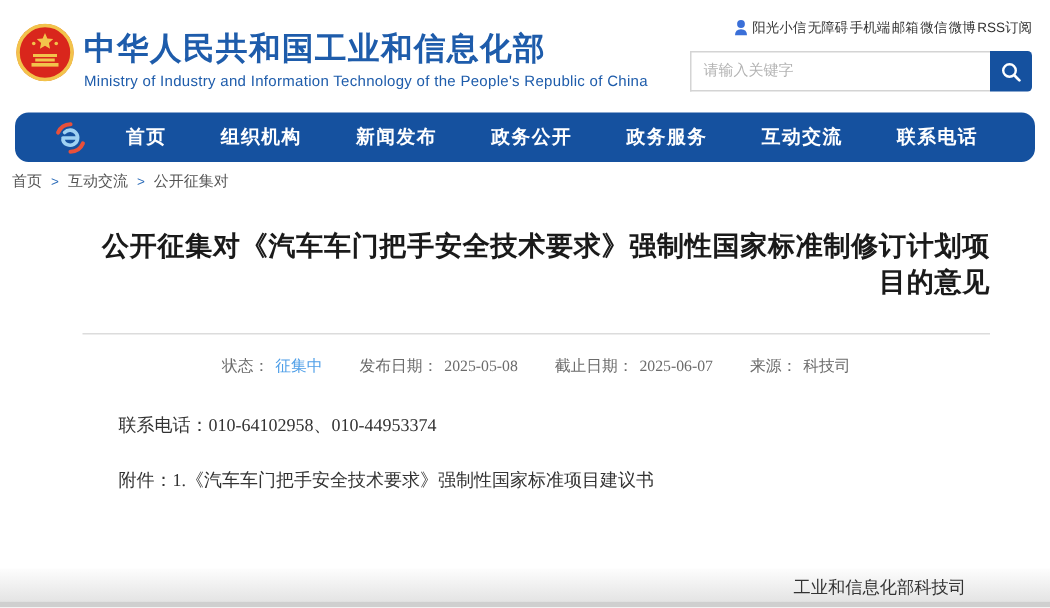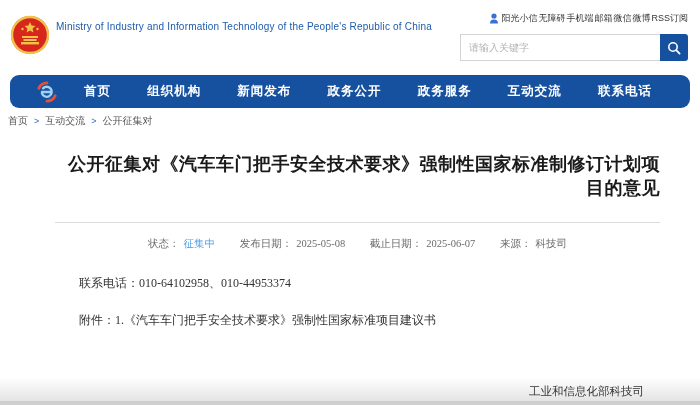--- a/index.html
+++ b/index.html
@@ -76,20 +76,21 @@
       <circle cx="20" cy="20" r="19" fill="#d9261c"></circle>
       <circle cx="20" cy="20" r="18" fill="none" stroke="#f2c34b" stroke-width="2.4"></circle>
       <path d="M20 7 l1.6 3.6 3.9.4-2.9 2.6.8 3.9-3.4-2-3.4 2 .8-3.9-2.9-2.6 3.9-.4z" fill="#f2c34b"></path>
       <circle cx="12.5" cy="14" r="1.2" fill="#f2c34b"></circle>
       <circle cx="27.5" cy="14" r="1.2" fill="#f2c34b"></circle>
       <rect x="12" y="21" width="16" height="2" fill="#f2c34b"></rect>
       <rect x="13.5" y="24" width="13" height="2" fill="#f2c34b"></rect>
       <rect x="11" y="27" width="18" height="2.4" fill="#f2c34b"></rect>
     </svg>
     <div class="brand">
+      <div class="brand-cn">中华人民共和国工业和信息化部</div>
       <div class="brand-en">Ministry of Industry and Information Technology of the People's Republic of China</div>
     </div>
 
     <div class="quick-links">
       <span class="ql">
         <svg class="ql-icon" viewBox="0 0 10 11">
           <circle cx="5" cy="3" r="2.6" fill="#3a6fd8"></circle>
           <path d="M1 10.5 Q1 6.5 5 6.5 Q9 6.5 9 10.5 Z" fill="#3a6fd8"></path>
         </svg><span>阳光小信</span>
       </span>

